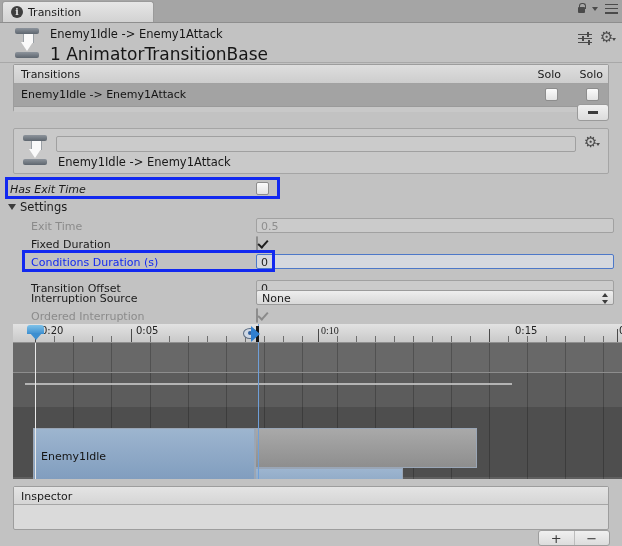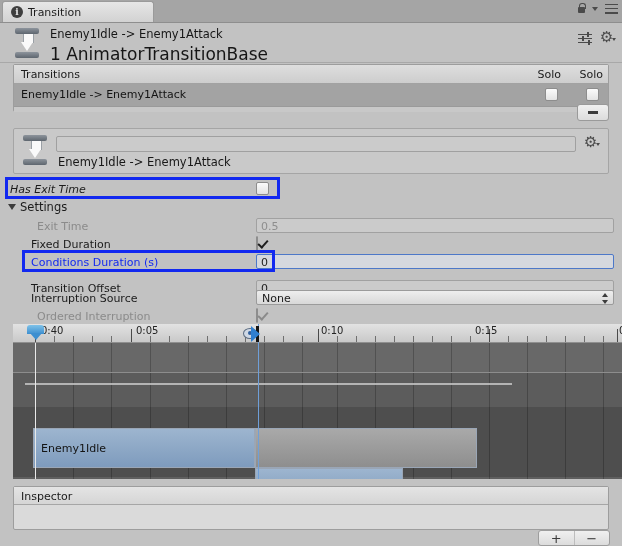--- a/index.html
+++ b/index.html
@@ -94,21 +94,21 @@
     background:#c9c9c9;border:1px solid #a5a5a5;border-radius:2px;box-sizing:border-box;}
   .tb-ico{position:absolute;left:7px;top:6px;width:26px;height:30px;}
   .tb-field{position:absolute;left:42px;top:7px;width:520px;height:16px;
     background:#cbcbcb;border:1px solid #a0a0a0;border-radius:2px;box-sizing:border-box;}
   .tb-gear{position:absolute;right:8px;top:8px;display:flex;}
   .tb-name{position:absolute;left:44px;top:26px;font-size:11.5px;color:#171717;}
 
   
   .proprow{position:absolute;left:0;width:622px;height:17px;}
   .plabel{position:absolute;left:31px;top:2px;font-size:11px;color:#1b1b1b;}
-  .plabel.dim{color:#8b8b8b;margin-left:6px;}
+  .plabel.dim{color:#8b8b8b;}
   .pfield{position:absolute;left:256px;top:0px;width:358px;height:15px;
     background:#cbcbcb;border:1px solid #a1a1a1;border-radius:2px;box-sizing:border-box;}
   .pfield .v{position:absolute;left:4px;top:1px;font-size:11px;color:#1d1d1d;}
   .pfield.dim .v{color:#8e8e8e;}
   .pcheck{position:absolute;left:256px;top:1px;}
   .cbx.on{background:linear-gradient(#fbfbfb,#e6e6e6);}
   .cbx.on:after{content:"";position:absolute;left:3px;top:1px;width:4px;height:8px;
     border:solid #1d1d1d;border-width:0 2px 2px 0;transform:rotate(42deg);}
   .cbx{position:relative;}
   .cbx.on.dim:after{border-color:#8a8a8a;}
@@ -358,24 +358,24 @@
       <span class="tick min" style="left:438px;"></span>
       <span class="tick min" style="left:457px;"></span>
       <span class="tick maj" style="left:476px;"></span>
       <span class="tick min" style="left:495px;"></span>
       <span class="tick min" style="left:514px;"></span>
       <span class="tick min" style="left:533px;"></span>
       <span class="tick min" style="left:552px;"></span>
       <span class="tick min" style="left:571px;"></span>
       <span class="tick min" style="left:590px;"></span>
       <span class="tick maj" style="left:604px;"></span>
-      <span class="rlabel" style="left:28px;">0:40</span>
+      <span class="rlabel" style="left:28px;">0:20</span>
       <span class="rlabel" style="left:123px;">0:05</span>
-      <span class="rlabel" style="left:308px;">0:10</span>
-      <span class="rlabel" style="left:462px;">0:15</span>
+      <span class="rlabel" style="left:308px;font-family:Liberation Serif, serif;">0:10</span>
+      <span class="rlabel" style="left:502px;">0:15</span>
       <span class="rlabel" style="left:606px;">0:</span>
       <span class="pin" style="left:14px;top:1px;"></span>
     </div>
 
     <div class="tlbody">
       <div class="bandA"></div>
       <div class="bandB"></div>
       <div class="bandC"></div>
       <span class="vgrid" style="left:22px;"></span>
       <span class="vgrid" style="left:60px;"></span>
@@ -389,21 +389,21 @@
       <span class="vgrid" style="left:362px;"></span>
       <span class="vgrid" style="left:400px;"></span>
       <span class="vgrid" style="left:438px;"></span>
       <span class="vgrid" style="left:476px;"></span>
       <span class="vgrid" style="left:514px;"></span>
       <span class="vgrid" style="left:552px;"></span>
       <span class="vgrid" style="left:590px;"></span>
       <div class="sepline"></div>
       <div class="whiteline"></div>
 
-      <div class="clip blue" style="left:20px;top:85px;width:222px;height:40px;">
+      <div class="clip blue" style="left:20px;top:85px;width:222px;height:57px;">
         <span class="cn">Enemy1Idle</span>
       </div>
       <div class="clip grey" style="left:242px;top:85px;width:222px;height:40px;"></div>
       <div class="clip blue" style="left:242px;top:125px;width:148px;height:34px;">
         <span class="cn">Enemy1Attack</span>
       </div>
 
       <span class="startmark" style="left:22px;"></span>
     </div>
 

